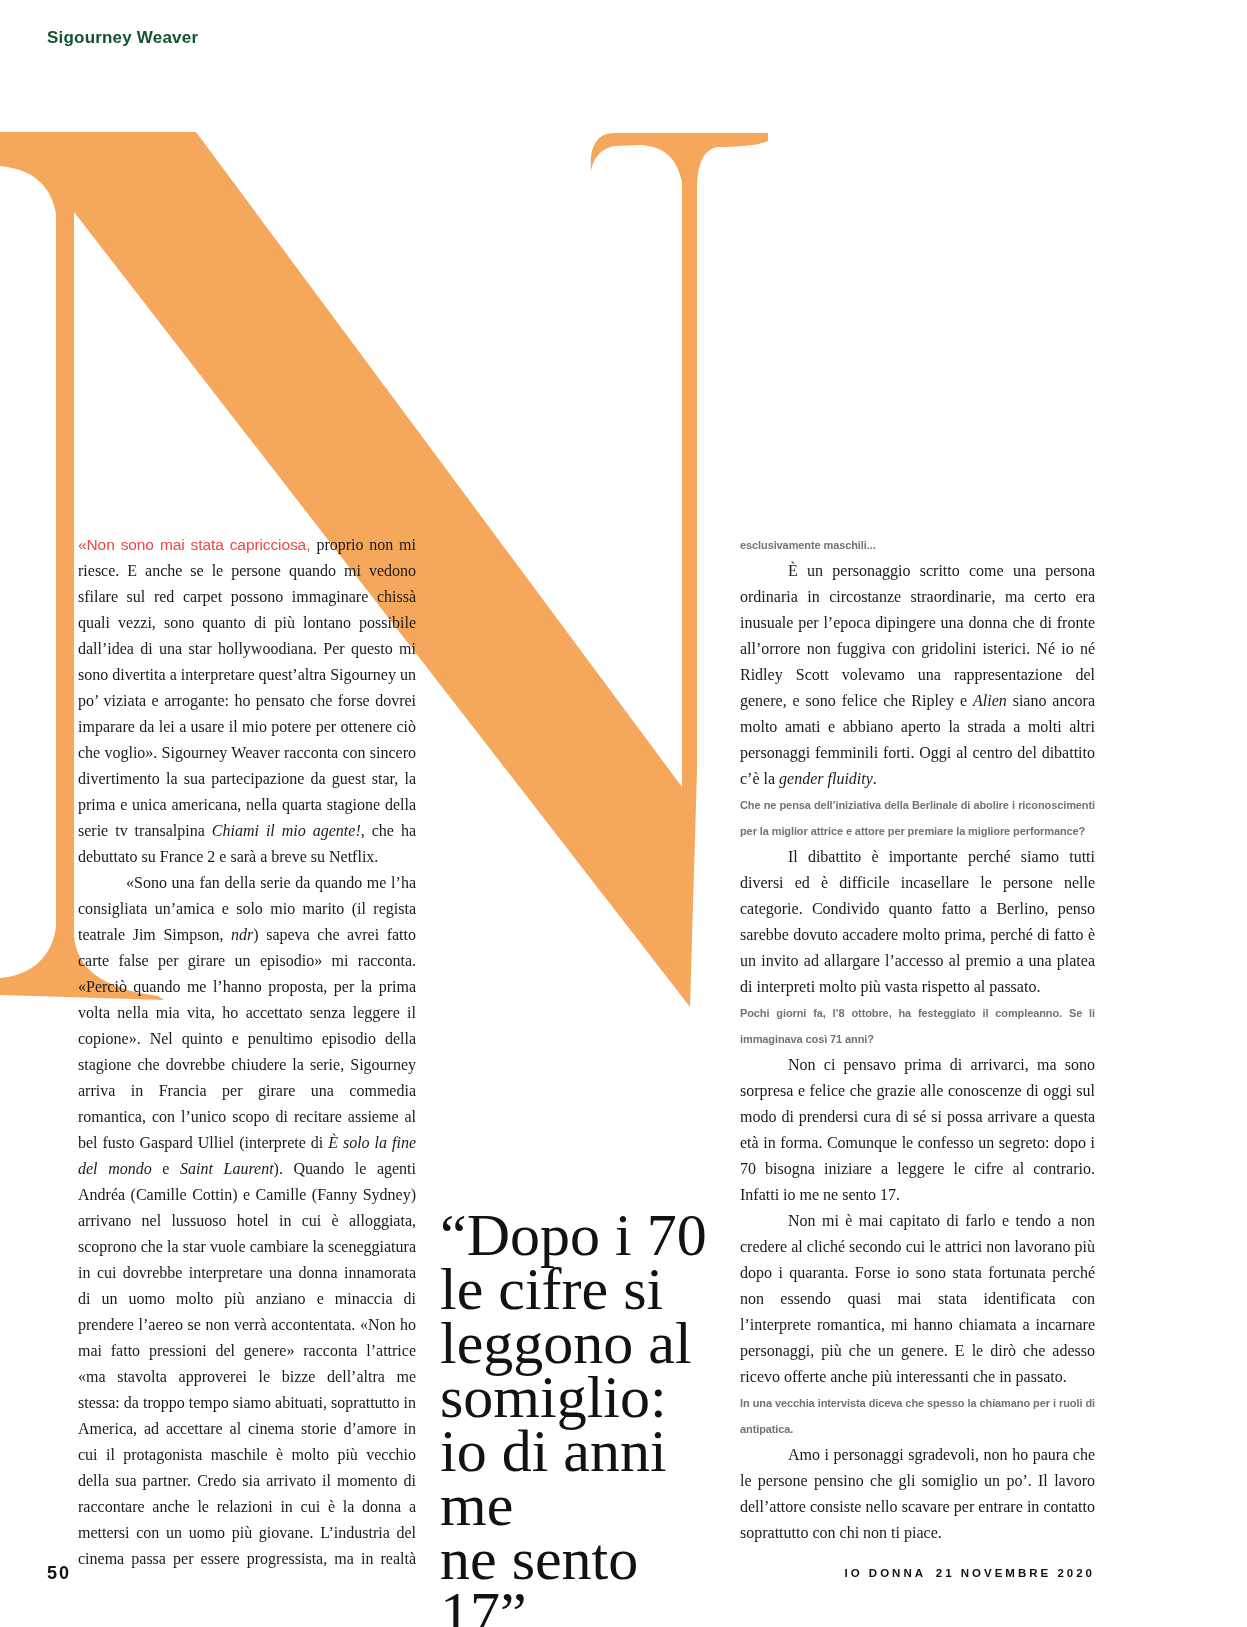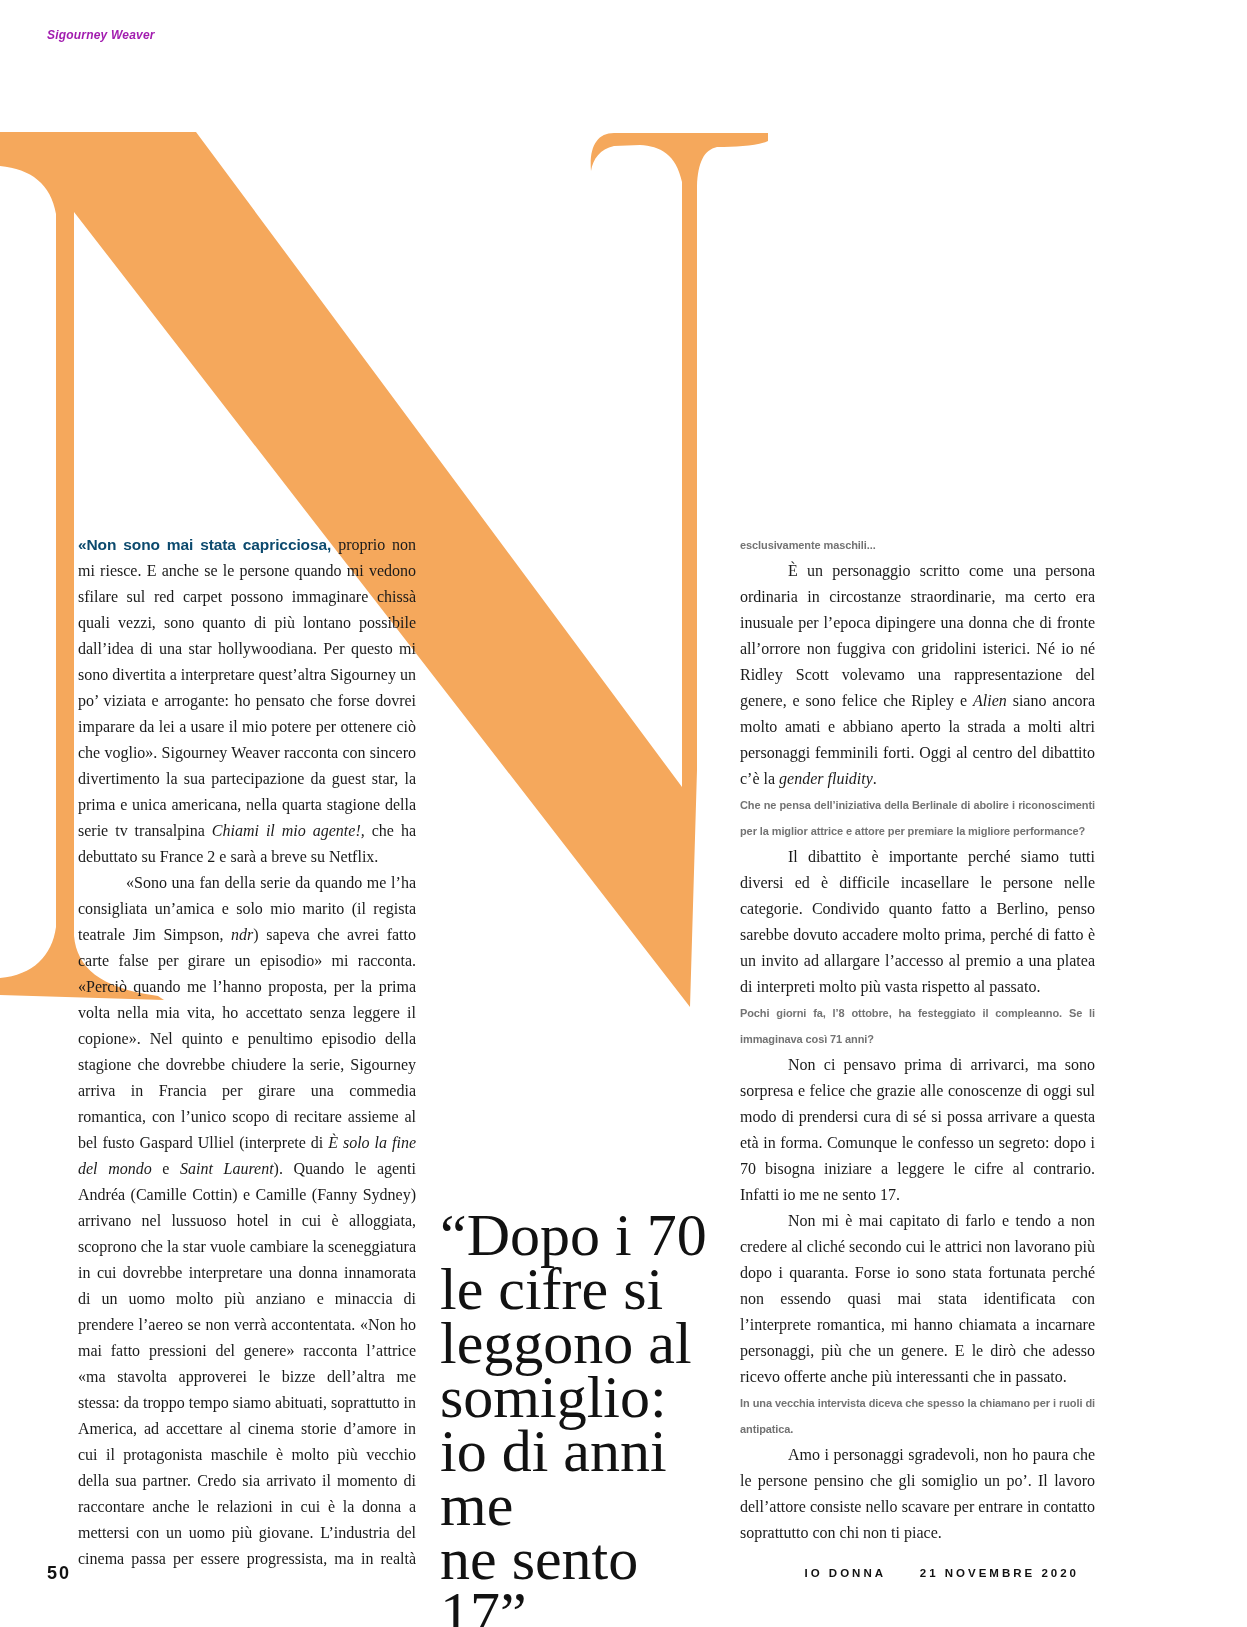--- a/index.html
+++ b/index.html
@@ -7,21 +7,21 @@
     position:relative;
     width:1247px;height:1627px;
     background:#ffffff;
     overflow:hidden;
     font-family:"Liberation Serif",serif;
     color:#1a1a1a;
   }
   .kicker{
     position:absolute;left:47px;top:28px;
     font-family:"Liberation Sans",sans-serif;
-    font-weight:700;font-size:12px;letter-spacing:.2px;color:#a21caf;font-style:italic;
+    font-weight:700;font-size:17px;letter-spacing:.2px;color:#14532d;
   }
   .dropcap-svg{position:absolute;left:0;top:0;width:1247px;height:1627px;z-index:0;}
   .col{
     position:absolute;z-index:2;
     font-size:16px;line-height:26px;
     text-align:justify;
   }
   .col-left{left:78px;top:532px;width:482px;height:1045px;overflow:hidden;}
   .col-right{left:612px;top:532px;width:483px;height:1045px;overflow:hidden;}
   .spacer{background:transparent;}
@@ -29,41 +29,41 @@
   .spacer.left{float:left;width:128px;height:400px;margin-top:684px;}
   .para{margin:0;}
   .para.a{text-indent:48px;}
   .para.q{
     font-family:"Liberation Sans",sans-serif;
     font-weight:700;font-size:11px;letter-spacing:-.1px;color:#737373;
   }
   .seg.i{font-style:italic;}
   .seg.sans{
     font-family:"Liberation Sans",sans-serif;
-    font-weight:700;font-size:15.5px;letter-spacing:-.1px;color:#0c4a6e;
+    font-weight:400;font-size:15.5px;letter-spacing:-.1px;color:#ef4444;
   }
   .pull-quote{
     position:absolute;left:440px;top:1208px;width:290px;z-index:3;
     font-family:"Liberation Serif",serif;
     font-size:60px;line-height:54px;color:#121212;
     text-align:left;
   }
   .footer{
-    position:absolute;left:0;right:16px;top:1563px;height:30px;z-index:2;
+    position:absolute;left:0;right:0;top:1563px;height:30px;z-index:2;
     font-family:"Liberation Sans",sans-serif;color:#111;
   }
   .page-number{
     position:absolute;left:47px;top:0;
     font-weight:700;font-size:18px;letter-spacing:2px;
   }
   .folio-right{
     position:absolute;right:152px;top:4px;
     font-weight:700;font-size:11.5px;letter-spacing:3px;white-space:nowrap;
   }
-  .folio-right .date{margin-left:28px;}
+  .folio-right .date{margin-left:4px;}
 </style>
 </head>
 <body>
 
 <div class="page">
 
   <div class="kicker">Sigourney Weaver</div>
 
   <svg class="dropcap-svg" viewBox="0 0 1247 1627" role="img" aria-label="N">
     <path d="M 0,132 L 196,132 L 682,787 L 682,182

